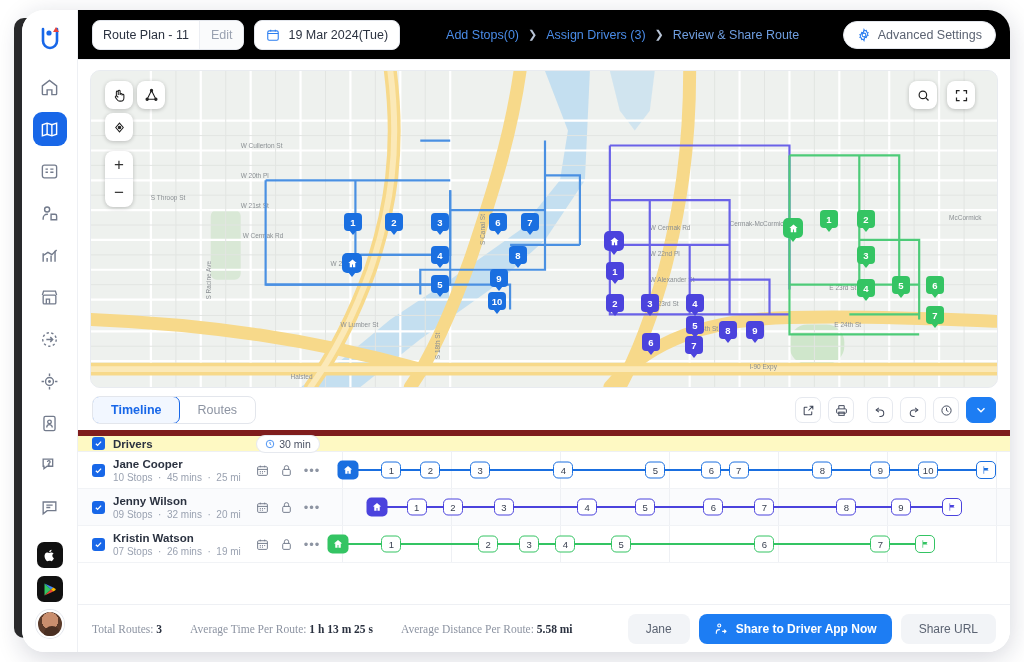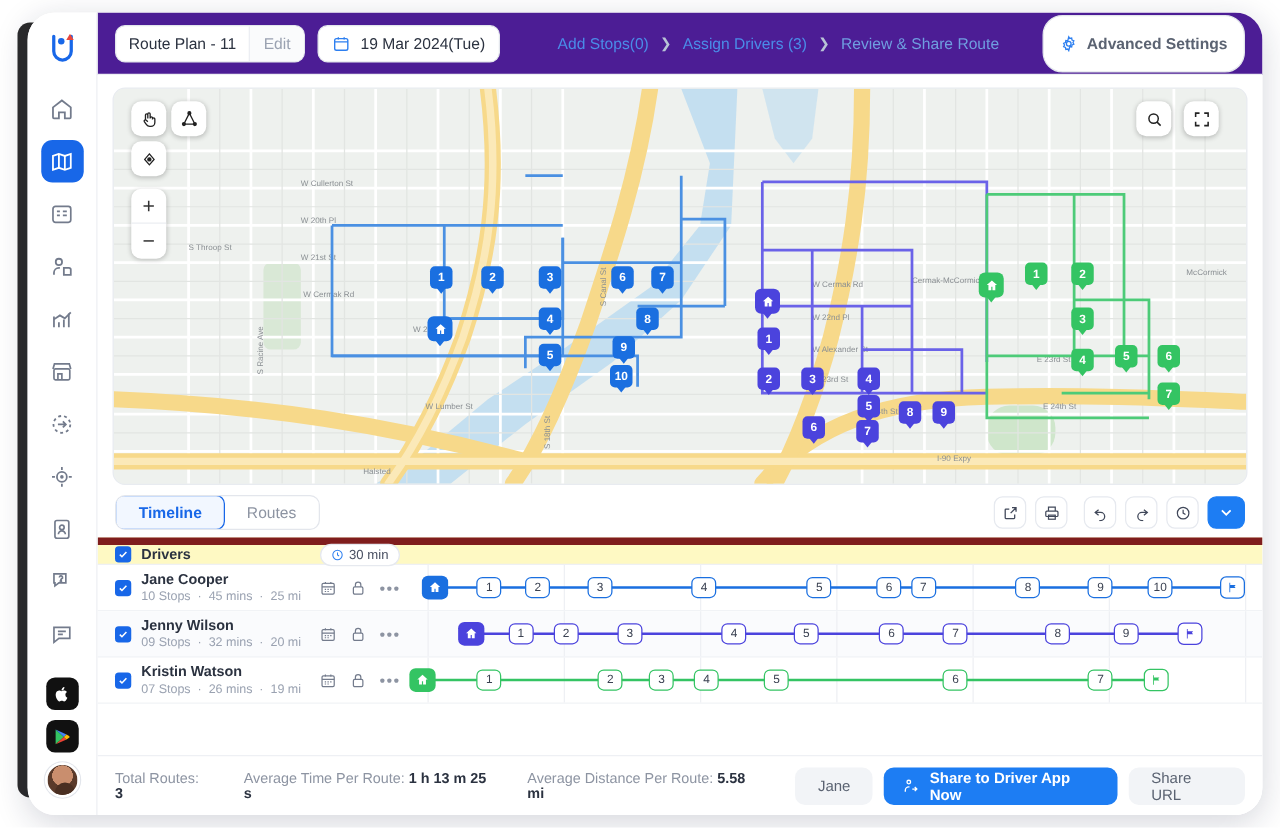--- a/index.html
+++ b/index.html
@@ -53,41 +53,41 @@
   }
   .avatar::after{ content:""; position:absolute; left:6px; top:14px; width:16px; height:14px;
     background:#4a2f22; border-radius: 8px 8px 3px 3px; }
 
   
   .main { flex: 1; display: flex; flex-direction: column; min-width: 0; background:#fff; }
 
   
   .topbar {
     height: 50px; flex: 0 0 50px; display: flex; align-items: center;
-    padding: 0 14px; gap: 10px; border-bottom: 1px solid #eef0f4; background:#4c1d95;
+    padding: 0 14px; gap: 10px; border-bottom: 1px solid #eef0f4; background:#000000;
   }
   .plan-pill {
     display:flex; align-items:center; border:1px solid #e3e6ec; border-radius: 8px;
     height: 30px; overflow:hidden; font-size: 12.5px; background:#fff;
   }
   .plan-name { padding: 0 10px; color:#2b3240; }
   .plan-edit { padding: 0 11px; color:#9aa2b1; border-left:1px solid #eceef3; height:100%;
     display:flex; align-items:center; background:#fafbfc; cursor:pointer; }
   .date-pill {
     display:flex; align-items:center; gap:8px; border:1px solid #e3e6ec; border-radius: 8px;
     height:30px; padding: 0 11px; font-size:12.5px; color:#2b3240; background:#fff; cursor:pointer;
   }
   .crumbs { display:flex; align-items:center; gap:9px; margin-left: 36px; font-size: 12.5px; }
   .crumb { color:#4a8ce8; cursor:pointer; }
   .crumb.current { color:#6f9ee0; }
   .crumb-sep { color:#b8c4d6; font-size: 11px; }
   .adv-btn {
     margin-left:auto; display:flex; align-items:center; gap:7px;
-    border:1px solid #e3e6ec; border-radius: 16px; height:46px; padding: 0 13px;
-    font-size:12.5px; color:#5b6372; background:#fff; cursor:pointer;font-weight:bold;
+    border:1px solid #e3e6ec; border-radius: 16px; height:28px; padding: 0 13px;
+    font-size:12.5px; color:#5b6372; background:#fff; cursor:pointer;
   }
 
   
   .map-wrap { margin: 10px 12px 0 12px; height: 318px; border-radius: 10px;
      position: relative; overflow:hidden; border:1px solid #e8ebf0; background:#eef0ec; }
   .map-svg { position:absolute; inset:0; width:100%; height:100%; }
   .map-ctrl {
     position:absolute; background:#fff; border-radius:8px; box-shadow:0 1px 4px rgba(0,0,0,.22);
     display:flex; align-items:center; justify-content:center; cursor:pointer; color:#222;
   }
@@ -160,21 +160,21 @@
     min-width:20px; height:17px; border-radius:5px; background:#fff;
     display:flex; align-items:center; justify-content:center;
     font-size:9.5px; color:#3b4252; cursor:pointer; padding:0 3px;
   }
   .stop.home { color:#fff; width:21px; height:19px; border:none; }
   .stop.flagx { width:20px; height:18px; }
 
   
   .footer { margin-top:auto; height:48px; flex:0 0 48px; display:flex; align-items:center;
     padding: 0 14px; gap: 28px; border-top:1px solid #eef0f4; background:#fff; }
-  .stat { font-size:11.5px; color:#8d94a2; }
+  .stat { font-size:11.5px; color:#8d94a2;font-family:Liberation Serif, serif; }
   .stat b { color:#2b3240; }
   .fbtns { margin-left:auto; display:flex; gap:9px; align-items:center; }
   .btn { height:30px; padding:0 18px; border-radius:8px; font-size:12px;
      display:flex; align-items:center; justify-content:center; cursor:pointer;
      background:#f2f4f7; color:#5b6372; border:none; }
   .btn.primary { background:#1d7df3; color:#fff; gap:8px; padding:0 15px; font-weight:600;}
 </style>
 </head>
 <body>
 

